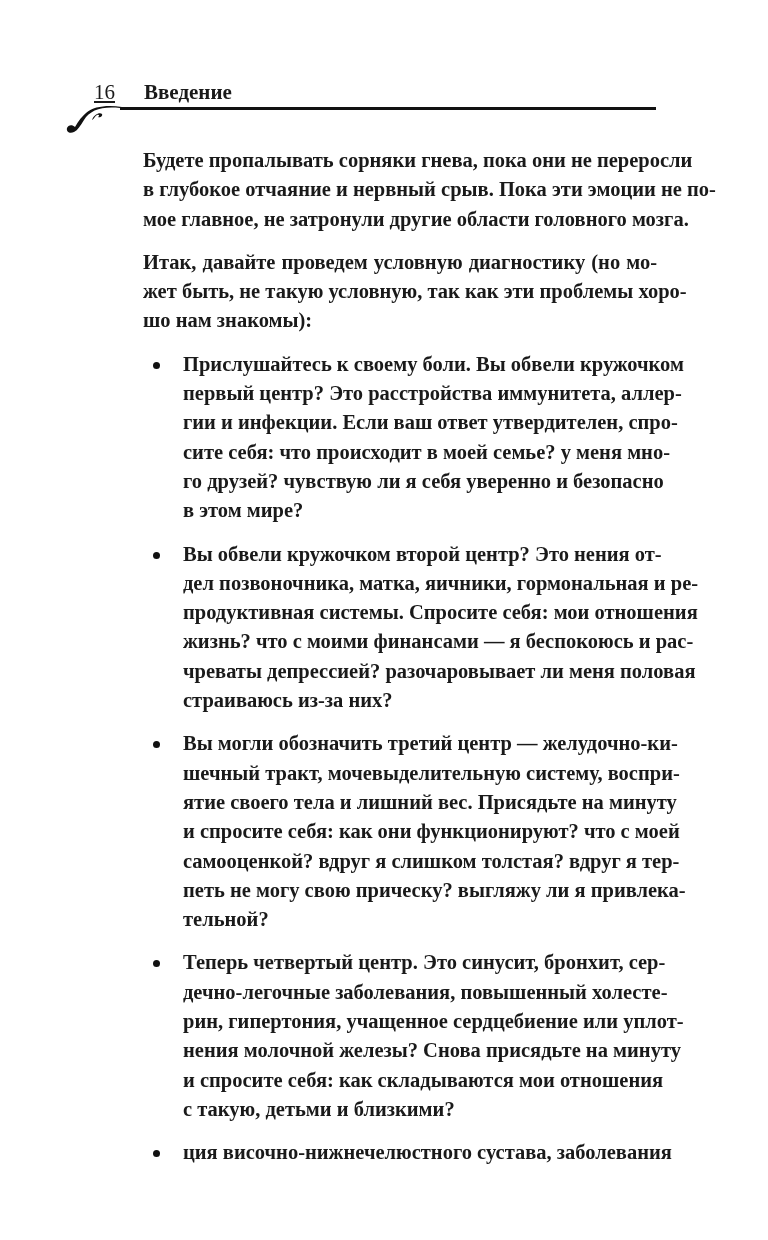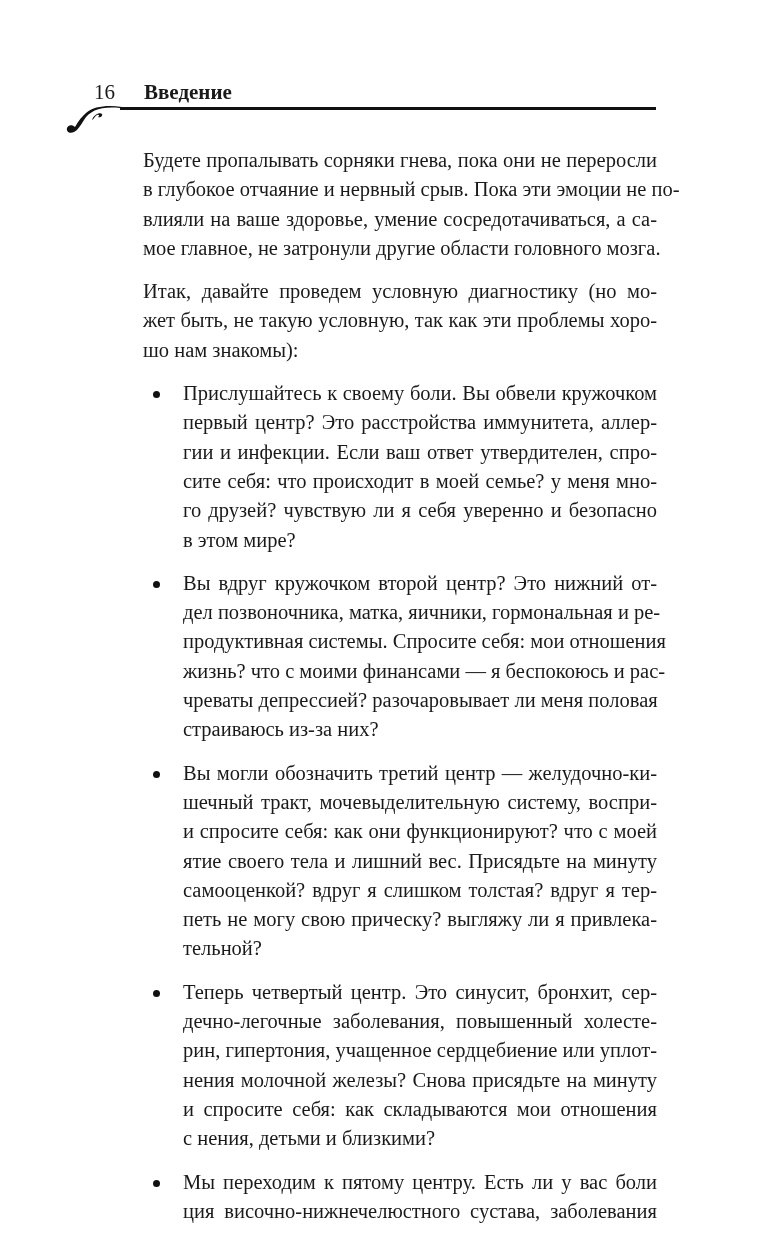--- a/index.html
+++ b/index.html
@@ -5,33 +5,33 @@
   html, body { margin: 0; padding: 0; background: #ffffff; }
   body {
     width: 768px; height: 1240px; position: relative; overflow: hidden;
     font-family: "Liberation Serif", "DejaVu Serif", serif;
     color: #1a1a1a;
   }
   .header {
     position: absolute; left: 94px; top: 78px;
     font-size: 21px; line-height: 28px;
   }
-  .page-num { display: inline-block; width: 50px; }
+  .page-num { display: inline-block; width: 50px; text-decoration: underline; }
   .running-title { font-weight: bold; margin-top: 48px; }
   .rule {
     position: absolute; left: 120px; top: 107px; width: 536px; height: 3px;
     background: #111;
   }
   .flourish { position: absolute; left: 62px; top: 100px; }
   .content {
     position: absolute; left: 143px; top: 146px; width: 514px;
     font-size: 20.5px; line-height: 29.3px; text-align: justify;
   }
   .para { margin: 0 0 14px 0; }
-  .para .line, .bullet .line { display: block; white-space: nowrap; text-align: justify; text-align-last: justify; }
+  .para .line, .bullet .line { display: block; white-space: nowrap; text-align: justify; text-align-last: justify; font-weight: bold; }
   .para .line.last, .bullet .line.last { text-align-last: left; }
   .bullets { list-style: none; margin: 0; padding: 0; }
   .bullet { position: relative; padding-left: 40px; margin-bottom: 14px; }
   .bullet-dot {
     position: absolute; left: 10px; top: 12px; width: 7px; height: 7px;
     border-radius: 50%; background: #111;
   }
 </style>
 </head>
 <body>
@@ -43,66 +43,64 @@
 <svg class="flourish" width="70" height="40" viewBox="0 0 70 40">
   <path d="M58 8 C40 6, 28 10, 22 20 C18 26, 16 30, 12 32 C8 34, 4 32, 5 28 C6 25, 10 24, 13 27 C15 24, 18 18, 24 13 C32 6, 46 5, 60 7 Z" fill="#111"></path>
   <path d="M30 20 C32 14, 38 12, 40 14 C41 16, 38 18, 36 17 C38 16, 37 14, 35 15 C33 16, 32 19, 30 20 Z" fill="#111"></path>
 </svg>
 <div class="rule"></div>
 
 <div class="content">
   <p class="para">
     <span class="line">Будете пропалывать сорняки гнева, пока они не переросли</span>
     <span class="line">в глубокое отчаяние и нервный срыв. Пока эти эмоции не по-</span>
-    <span class="line">влияли на ваше здоровье, умение сосредотачиваться, а са-</span>
     <span class="line last">мое главное, не затронули другие области головного мозга.</span>
   </p>
   <p class="para">
     <span class="line">Итак, давайте проведем условную диагностику (но мо-</span>
     <span class="line">жет быть, не такую условную, так как эти проблемы хоро-</span>
     <span class="line last">шо нам знакомы):</span>
   </p>
 
   <ul class="bullets">
     <li class="bullet">
       <span class="bullet-dot"></span>
       <span class="line">Прислушайтесь к своему боли. Вы обвели кружочком</span>
       <span class="line">первый центр? Это расстройства иммунитета, аллер-</span>
       <span class="line">гии и инфекции. Если ваш ответ утвердителен, спро-</span>
       <span class="line">сите себя: что происходит в моей семье? у меня мно-</span>
       <span class="line">го друзей? чувствую ли я себя уверенно и безопасно</span>
       <span class="line last">в этом мире?</span>
     </li>
     <li class="bullet">
       <span class="bullet-dot"></span>
-      <span class="line">Вы вдруг кружочком второй центр? Это нижний от-</span>
+      <span class="line">Вы обвели кружочком второй центр? Это нения от-</span>
       <span class="line">дел позвоночника, матка, яичники, гормональная и ре-</span>
       <span class="line">продуктивная системы. Спросите себя: мои отношения</span>
       <span class="line">жизнь? что с моими финансами — я беспокоюсь и рас-</span>
       <span class="line">чреваты депрессией? разочаровывает ли меня половая</span>
       <span class="line last">страиваюсь из-за них?</span>
     </li>
     <li class="bullet">
       <span class="bullet-dot"></span>
       <span class="line">Вы могли обозначить третий центр — желудочно-ки-</span>
       <span class="line">шечный тракт, мочевыделительную систему, воспри-</span>
+      <span class="line">ятие своего тела и лишний вес. Присядьте на минуту</span>
       <span class="line">и спросите себя: как они функционируют? что с моей</span>
-      <span class="line">ятие своего тела и лишний вес. Присядьте на минуту</span>
       <span class="line">самооценкой? вдруг я слишком толстая? вдруг я тер-</span>
       <span class="line">петь не могу свою прическу? выгляжу ли я привлека-</span>
       <span class="line last">тельной?</span>
     </li>
     <li class="bullet">
       <span class="bullet-dot"></span>
       <span class="line">Теперь четвертый центр. Это синусит, бронхит, сер-</span>
       <span class="line">дечно-легочные заболевания, повышенный холесте-</span>
       <span class="line">рин, гипертония, учащенное сердцебиение или уплот-</span>
       <span class="line">нения молочной железы? Снова присядьте на минуту</span>
       <span class="line">и спросите себя: как складываются мои отношения</span>
-      <span class="line last">с нения, детьми и близкими?</span>
+      <span class="line last">с такую, детьми и близкими?</span>
     </li>
     <li class="bullet">
       <span class="bullet-dot"></span>
-      <span class="line">Мы переходим к пятому центру. Есть ли у вас боли</span>
       <span class="line">ция височно-нижнечелюстного сустава, заболевания</span>
     </li>
   </ul>
 </div>
 
 </body></html>

